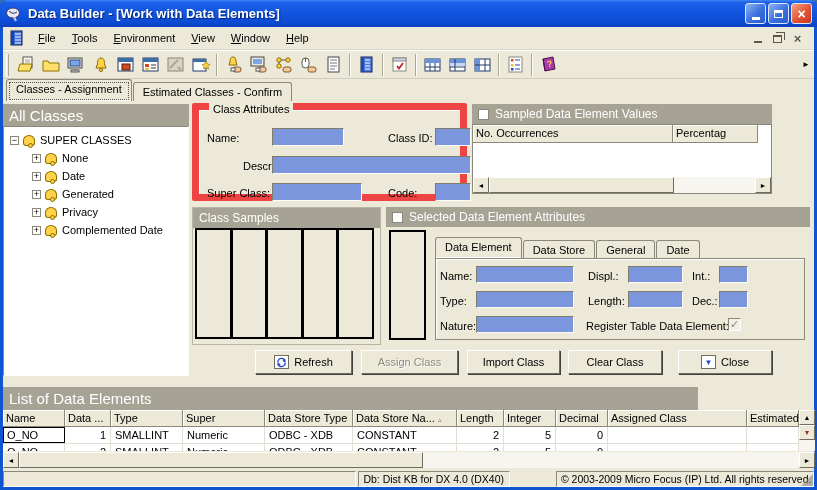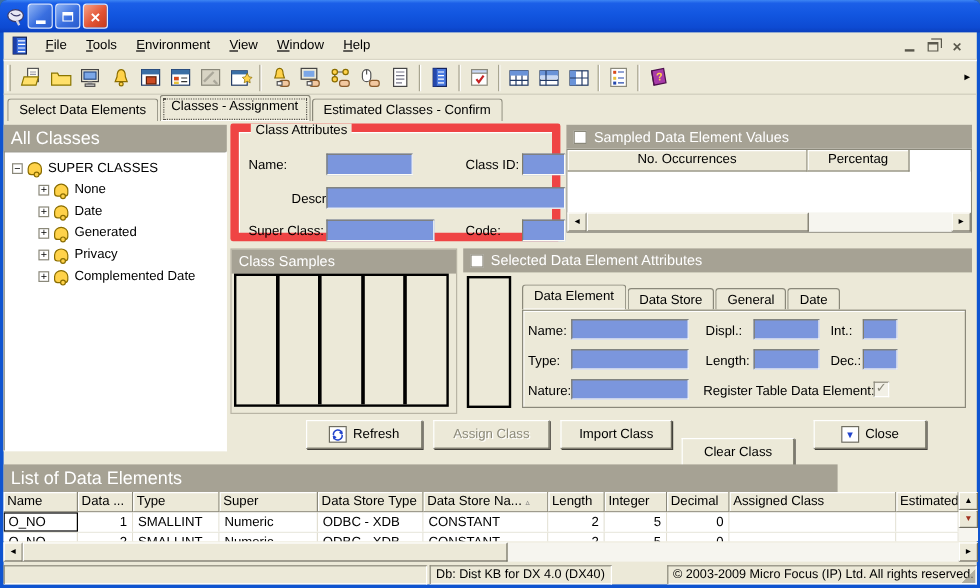--- a/index.html
+++ b/index.html
@@ -93,20 +93,21 @@
 <div id="window">
 
   <div class="titlebar">
     <span>
       <svg width="18" height="18" viewBox="0 0 18 18">
           <ellipse cx="8" cy="8" rx="6.5" ry="5" fill="#e8e8f4" stroke="#39396b"></ellipse>
           <path d="M4 6 Q8 10 12 7" stroke="#39396b" fill="none"></path>
           <line x1="9" y1="12" x2="11" y2="16" stroke="#cfcfe0" stroke-width="2"></line>
         </svg>
     </span>
+    <span class="title-text">Data Builder  - [Work with Data Elements]</span>
     <span class="winbtns">
       <span class="winbtn">
           <span class="glyph-min2"></span>
         </span>
       <span class="winbtn">
           <span class="glyph-max2"></span>
         </span>
       <span class="winbtn close glyph-x"></span>
     </span>
   </div>
@@ -306,21 +307,20 @@
           <svg width="20" height="20" viewBox="0 0 20 20">
             <path d="M4 4 L14 2 L16 14 L6 16 Z" fill="#a83aa8" stroke="#4c104c"></path>
             <path d="M4 4 L6 16" stroke="#4c104c"></path>
             <text x="8" y="12" font-size="9" fill="#ffd24a" font-weight="bold" transform="rotate(-8 10 10)">?</text>
           </svg>
         </span>
       <span class="tb-overflow"></span>
     </div>
 
     <div class="tabrow">
-      <span class="mtab"><span>Select Data Elements</span></span>
       <span class="mtab active"><span class="focusdots"></span><span>Classes - Assignment</span></span>
       <span class="mtab"><span>Estimated Classes - Confirm</span></span>
     </div>
 
     <div class="allclasses-head panelhead">
       <span class="bigheadtext">All Classes</span>
     </div>
     <div class="treebox sunken" style="padding:4px 2px;">
       <div class="treerow" style="padding-left:4px;">
         <span class="pmbox">−</span>
@@ -361,21 +361,21 @@
       <span class="lbl" style="left:189px; top:22px;">Class ID:</span>
       <span class="field" style="left:236px; top:18px; width:36px;"><span></span></span>
       <span class="lbl" style="left:8px; top:50px;margin-left:36px;">Description:</span>
       <span class="field" style="left:73px; top:46px; width:199px;"><span></span></span>
       <span class="lbl" style="left:8px; top:77px;">Super Class:</span>
       <span class="field" style="left:73px; top:73px; width:90px;"><span></span></span>
       <span class="lbl" style="left:189px; top:77px;">Code:</span>
       <span class="field" style="left:236px; top:73px; width:36px;"><span></span></span>
     </div>
 
-    <div style="position:absolute; left:469px; top:77px; width:338px; height:90px;text-align:center;">
+    <div style="position:absolute; left:469px; top:77px; width:300px; height:90px;">
       <div class="panelhead" style="height:20px;">
         <span class="whitebox"></span>
         <span>Sampled Data Element Values</span>
       </div>
       <div style="position:absolute; left:0; top:20px; right:0; bottom:0; border:1px solid #8a887a; background:#fff;">
         <div style="display:grid; grid-template-columns:200px 85px 53px; height:18px;">
           <span class="th">No. Occurrences</span>
           <span class="th">Percentag</span>
         </div>
         <div style="height:34px; background:#fff;"></div>
@@ -446,21 +446,21 @@
           </svg>
         </span>
       <span>Refresh</span>
     </div>
     <div class="btn disabled" style="left:358px; top:323px; width:97px;">
       <span>Assign Class</span>
     </div>
     <div class="btn" style="left:464px; top:323px; width:93px;">
       <span>Import Class</span>
     </div>
-    <div class="btn" style="left:565px; top:323px; width:94px;margin-top:15px;">
+    <div class="btn" style="left:565px; top:323px; width:94px;">
       <span>Clear Class</span>
     </div>
     <div class="btn" style="left:675px; top:323px; width:94px;">
       <span class="btnicon" style="font-size:8px;">▼</span>
       <span>Close</span>
     </div>
 
     <div class="panelhead" style="position:absolute; left:0; top:360px; width:695px; height:23px;">
       <span class="bigheadtext">List of Data Elements</span>
     </div>

